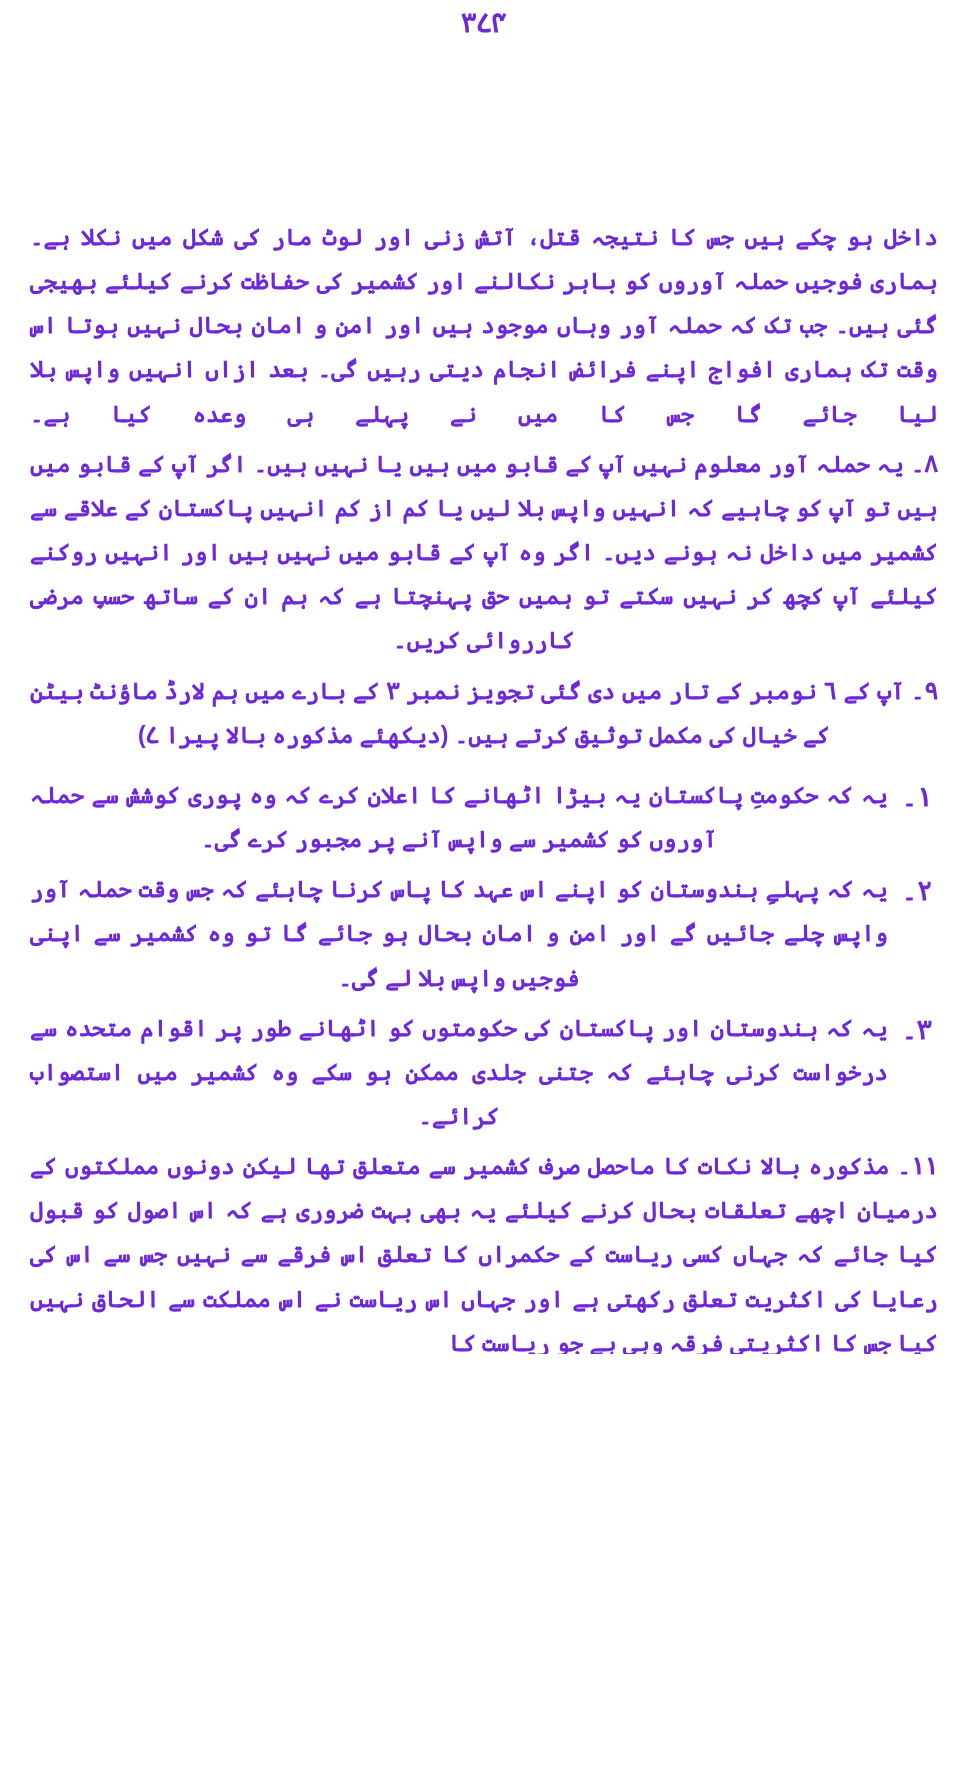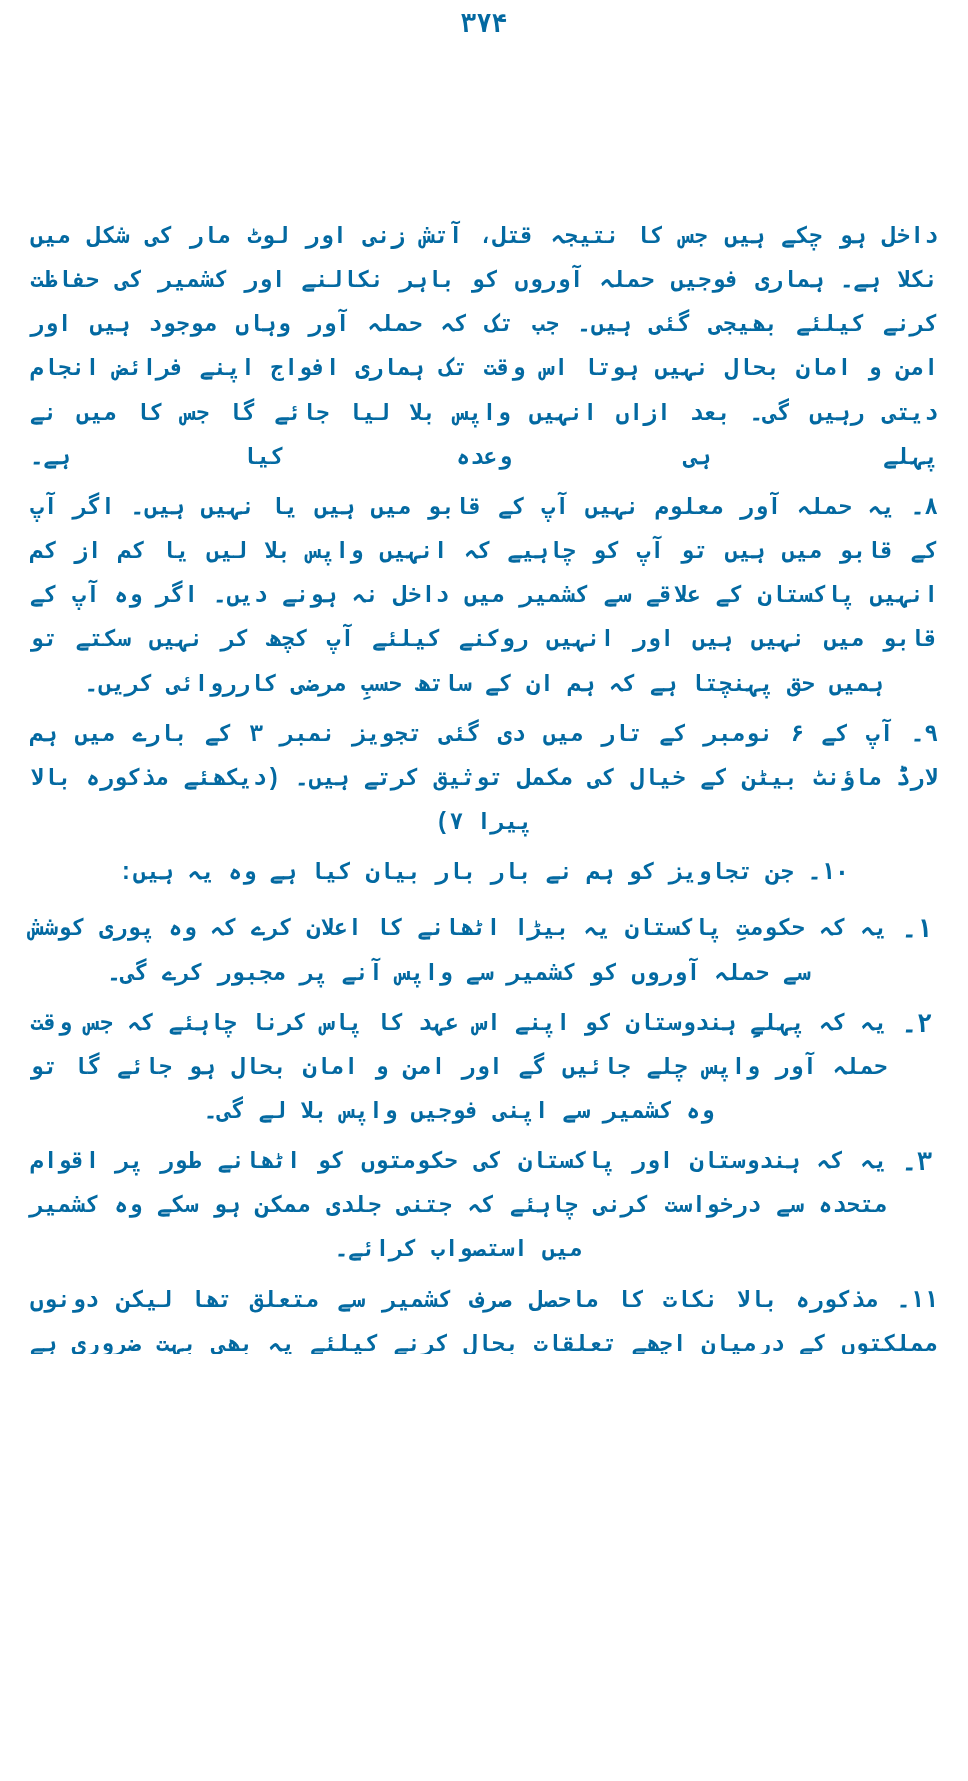--- a/index.html
+++ b/index.html
@@ -7,22 +7,22 @@
     padding: 0;
     background: #ffffff;
   }
   .page {
     position: relative;
     width: 968px;
     height: 1354px;
     margin: 0 auto;
     background: #ffffff;
     overflow: hidden;
-    font-family: Liberation Mono, monospace;
-    color: #0369a1;
+    font-family: Liberation Sans, sans-serif;
+    color: #6d28d9;
   }
   .page-number {
     position: absolute;
     top: 8px;
     left: 0;
     right: 0;
     text-align: center;
     font-size: 26px;
     font-weight: 700;
     letter-spacing: 1px;
@@ -94,21 +94,20 @@
     <div class="gap-s"></div>
 
     <p class="para last-center">۸۔ یہ حملہ آور معلوم نہیں آپ کے قابو میں ہیں یا نہیں ہیں۔ اگر آپ کے قابو میں ہیں تو آپ کو چاہیے کہ انہیں واپس بلا لیں یا کم از کم انہیں پاکستان کے علاقے سے کشمیر میں داخل نہ ہونے دیں۔ اگر وہ آپ کے قابو میں نہیں ہیں اور انہیں روکنے کیلئے آپ کچھ کر نہیں سکتے تو ہمیں حق پہنچتا ہے کہ ہم ان کے ساتھ حسبِ مرضی کارروائی کریں۔</p>
 
     <div class="gap-s"></div>
 
     <p class="para last-center">۹۔ آپ کے ۶ نومبر کے تار میں دی گئی تجویز نمبر ۳ کے بارے میں ہم لارڈ ماؤنٹ بیٹن کے خیال کی مکمل توثیق کرتے ہیں۔ (دیکھئے مذکورہ بالا پیرا ۷)</p>
 
     <div class="gap-s"></div>
 
-    <p class="para center-only">۱۰۔ جن تجاویز کو ہم نے بار بار بیان کیا ہے وہ یہ ہیں:</p>
 
     <div class="gap-m"></div>
 
     <div class="indent-item">
       <span class="marker">۱۔</span>
       <span class="itext">یہ کہ حکومتِ پاکستان یہ بیڑا اٹھانے کا اعلان کرے کہ وہ پوری کوشش سے حملہ آوروں کو کشمیر سے واپس آنے پر مجبور کرے گی۔</span>
     </div>
 
     <div class="gap-s"></div>
 

